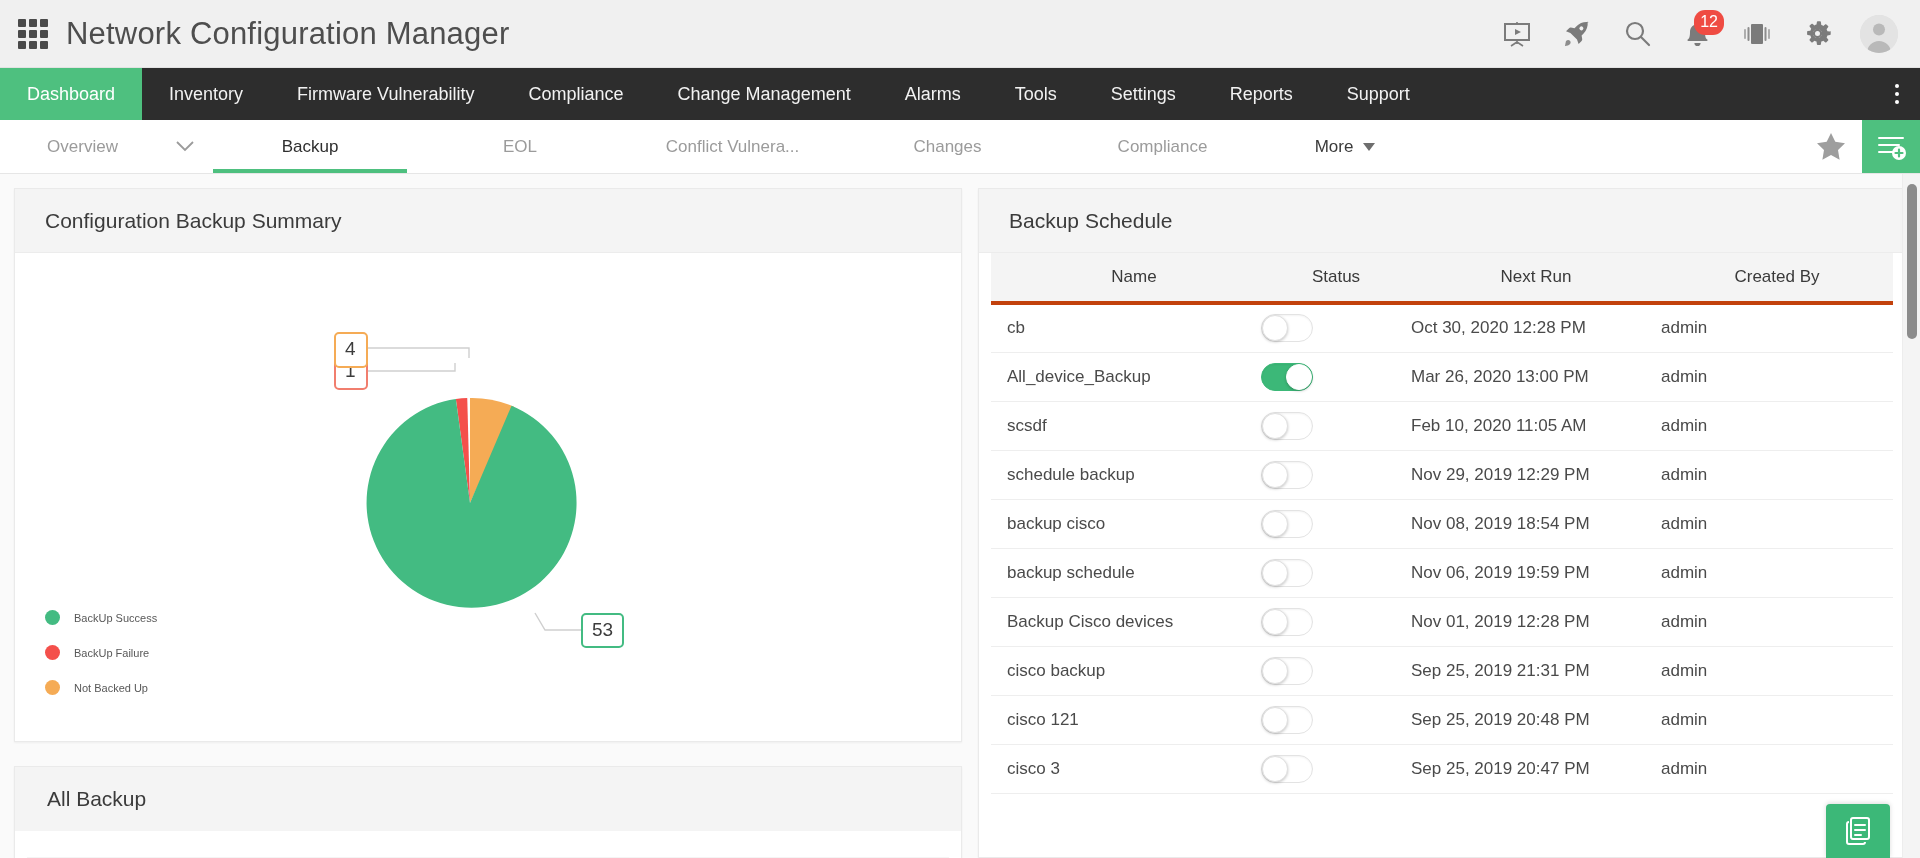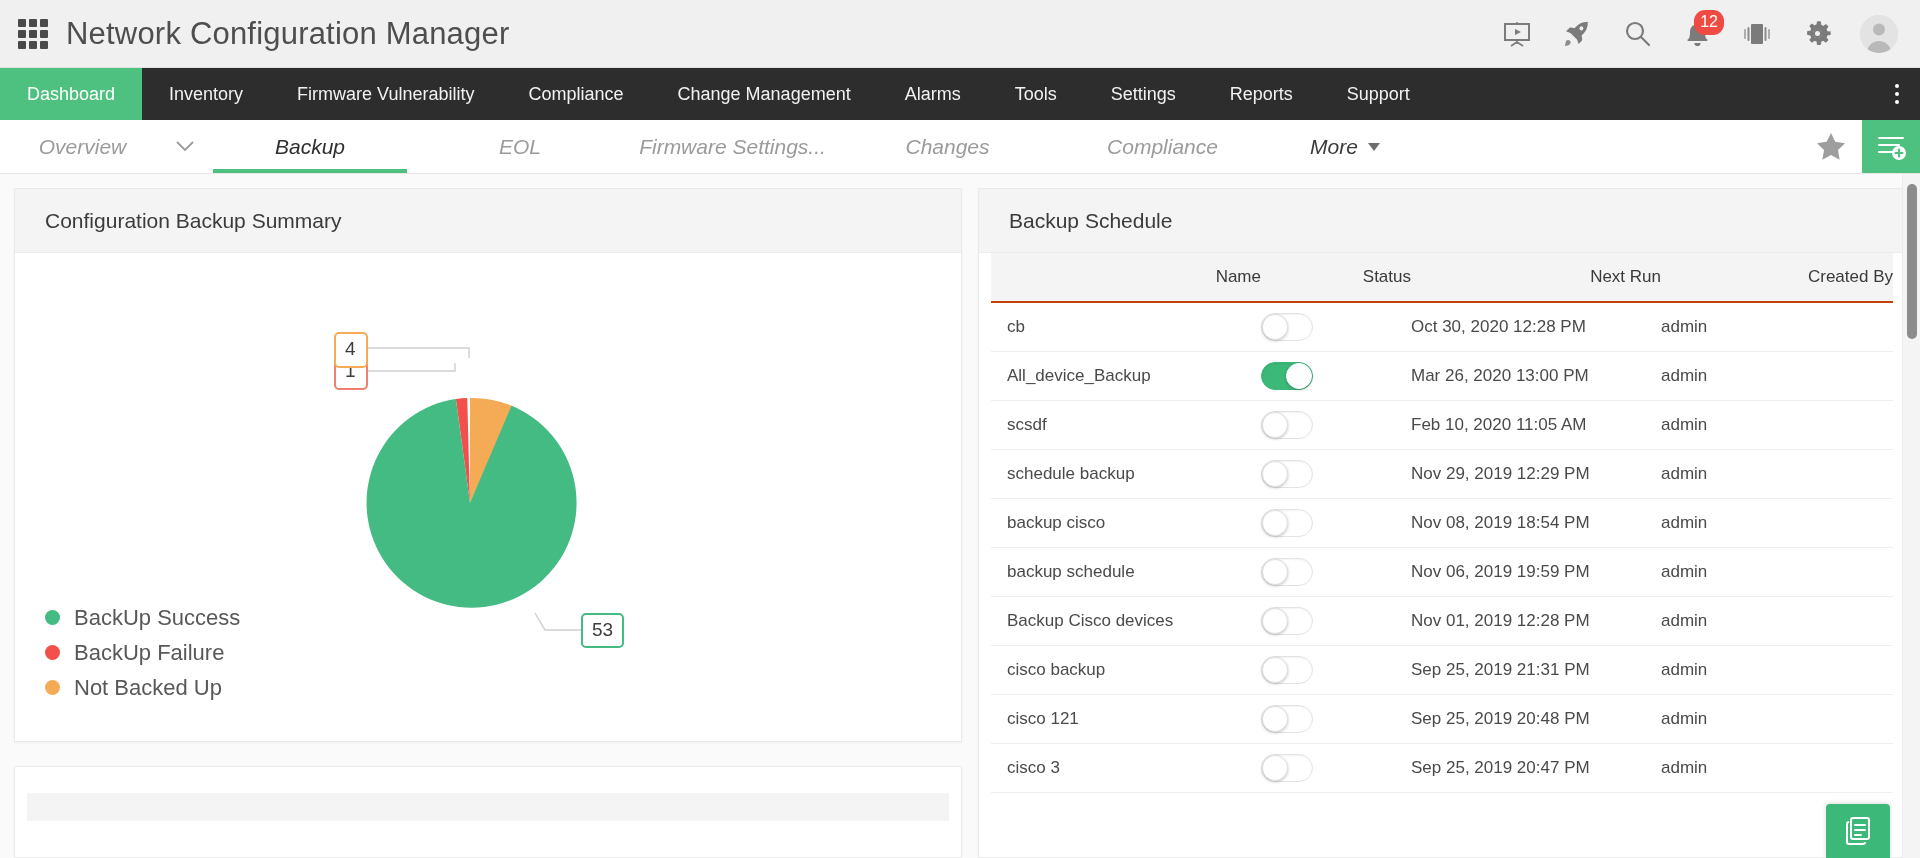--- a/index.html
+++ b/index.html
@@ -106,26 +106,25 @@
     height: 54px;
     background: #ffffff;
     border-bottom: 1px solid #e6e6e6;
     display: flex;
     align-items: stretch;
     position: relative;
   }
   .subnav-item {
     display: flex; align-items: center; justify-content: center;
     color: #9b9b9b;
-    font-size: 21px;
+    font-size: 17px;
     white-space: nowrap;
     cursor: pointer;
     position: relative;
     padding: 0 18px;
-    font-style: italic;
   }
   .subnav-item.active { color: #2f2f2f; }
   .subnav-item.active::after {
     content: "";
     position: absolute;
     left: 8px; right: 8px; bottom: 0;
     height: 4px;
     background: #4ec07f;
   }
   .subnav-caret {
@@ -210,33 +209,33 @@
   }
   .legend-item {
     width: 430px;
     display: flex; align-items: center;
     gap: 14px;
     height: 35px;
     cursor: pointer;
   }
   .legend-item.short { width: 330px; }
   .legend-dot { width: 15px; height: 15px; border-radius: 50%; flex: 0 0 15px; }
-  .legend-label { font-size: 22px; color: #585858; }
+  .legend-label { font-size: 11px; color: #585858; }
 
   
   .sched-card { display: flex; flex-direction: column; flex: 1; min-height: 0; }
   .tbl { width: 100%; border-collapse: collapse; }
   .tbl th {
-    text-align: right;
+    text-align: center;
     background: #f4f4f4;
     font-size: 17px;
     font-weight: 400;
     color: #3a3a3a;
     padding: 14px 0 14px 0;
-    border-bottom: 2px solid #c2410c;
+    border-bottom: 4px solid #c2410c;
   }
   .tbl td {
     font-size: 17px;
     color: #4a4a4a;
     padding: 0;
     height: 49px;
     border-bottom: 1px solid #eeeeee;
     vertical-align: middle;
   }
   .tbl .c-name { width: 270px; padding-left: 16px; }
@@ -427,21 +426,21 @@
         <path d="M1 1l8 8 8-8"></path>
       </svg>
   </div>
   <div class="subnav-item active" style="width:210px">
       <span>Backup</span>
     </div>
   <div class="subnav-item" style="width:210px">
       <span>EOL</span>
     </div>
   <div class="subnav-item" style="width:215px">
-      <span>Firmware Settings...</span>
+      <span>Conflict Vulnera...</span>
     </div>
   <div class="subnav-item" style="width:215px">
       <span>Changes</span>
     </div>
   <div class="subnav-item" style="width:215px">
       <span>Compliance</span>
     </div>
   <div class="subnav-item" style="width:150px;color:#3a3a3a">
     <span>More</span>
     <span style="margin-left:10px;display:flex;align-items:center">
@@ -510,20 +509,23 @@
           </div>
           <div class="legend-item">
             <span class="legend-dot" style="background:#f5ab55"></span>
             <span class="legend-label">Not Backed Up</span>
           </div>
         </div>
       </div>
     </div>
 
     <div class="card allbackup-card">
+      <div class="ab-head">
+        <h2>All Backup</h2>
+      </div>
       <div class="ab-tblhead">
         
         
         
       </div>
     </div>
   </div>
 
   <div class="col-right">
     <div class="card sched-card">

